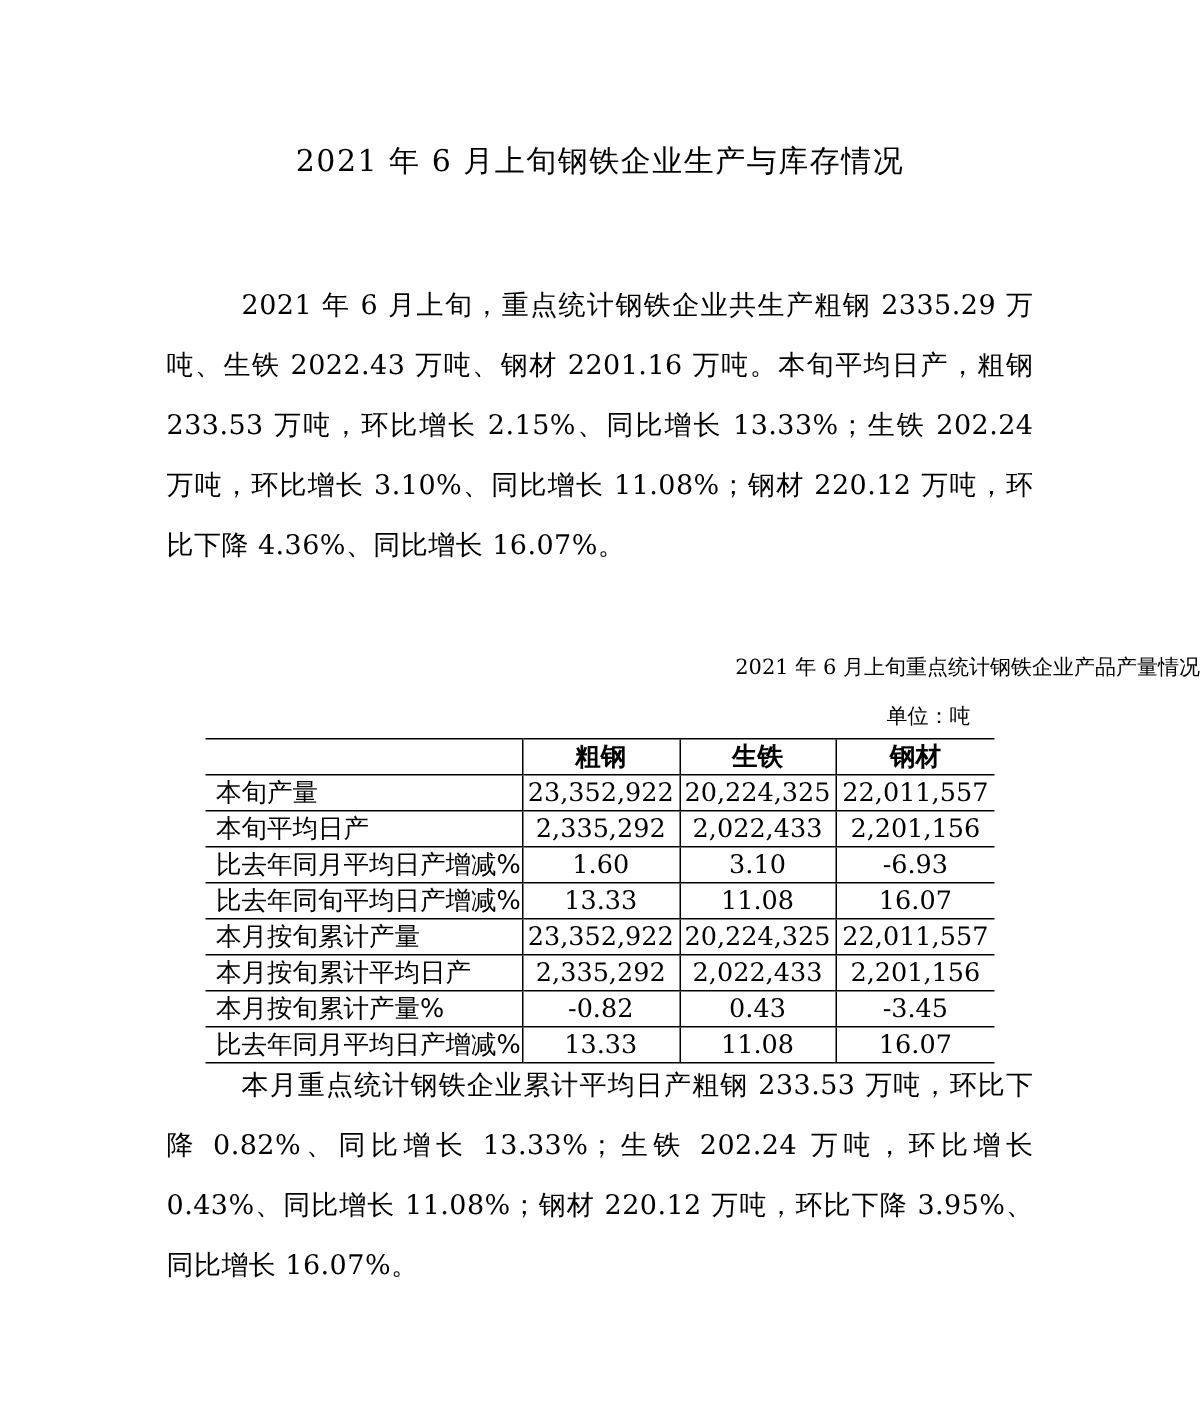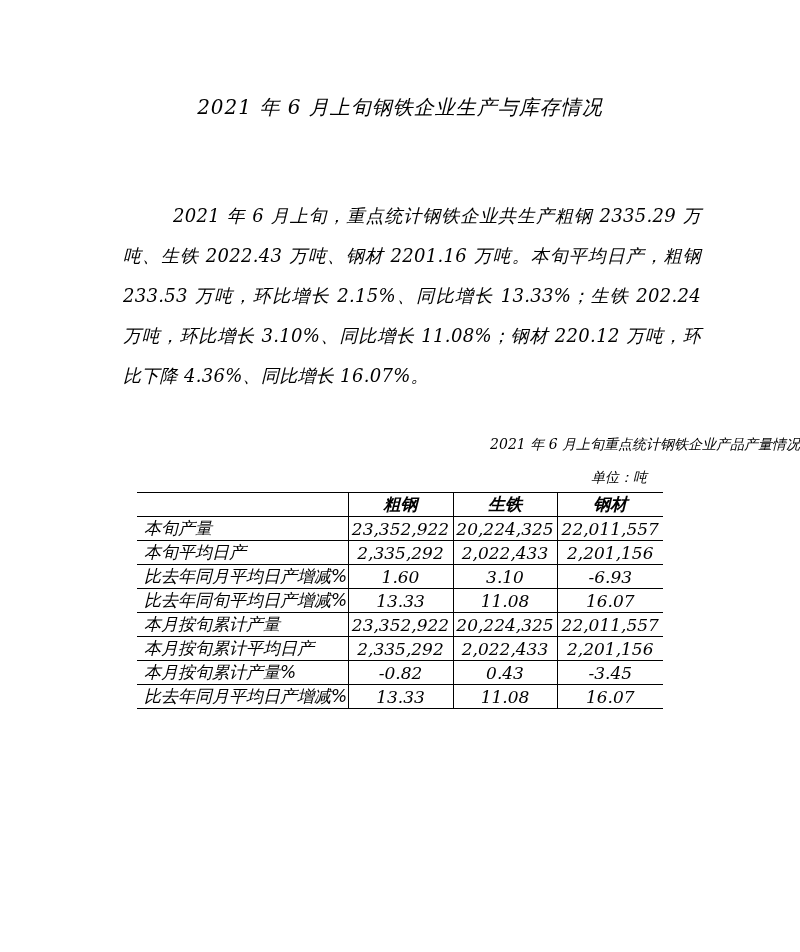--- a/index.html
+++ b/index.html
@@ -4,38 +4,37 @@
 <style>
   html, body { margin: 0; padding: 0; background: #ffffff; }
   .page {
     position: relative;
     width: 800px;
     height: 952px;
     background: #ffffff;
     color: #000000;
     font-family: "DejaVu Serif", "Liberation Serif", serif;
     overflow: hidden;
-    font-style: italic;
   }
   .doc-title {
     position: absolute;
     top: 94px;
     left: 0;
     right: 0;
     margin: 0;
     text-align: center;
     font-size: 20px;
     font-weight: normal;
     letter-spacing: 1px;
   }
   .body-para {
     position: absolute;
     left: 111px;
     width: 578px;
-    margin: 12px;
+    margin: 0;
     font-size: 18px;
     line-height: 40px;
     text-align: justify;
     text-indent: 50px;
     letter-spacing: 0.3px;
   }
   .para1 { top: 184px; }
   .para2 { top: 704px; }
   .table-caption {
     position: absolute;
@@ -159,14 +158,15 @@
       </tr>
       <tr>
         <td class="lbl">比去年同月平均日产增减%</td>
         <td class="num">13.33</td>
         <td class="num">11.08</td>
         <td class="num">16.07</td>
       </tr>
     </tbody>
   </table>
 
+  <p class="body-para para2">本月重点统计钢铁企业累计平均日产粗钢 233.53 万吨，环比下降 0.82%、同比增长 13.33%；生铁 202.24 万吨，环比增长 0.43%、同比增长 11.08%；钢材 220.12 万吨，环比下降 3.95%、同比增长 16.07%。</p>
 
 </div>
 
 </body></html>

